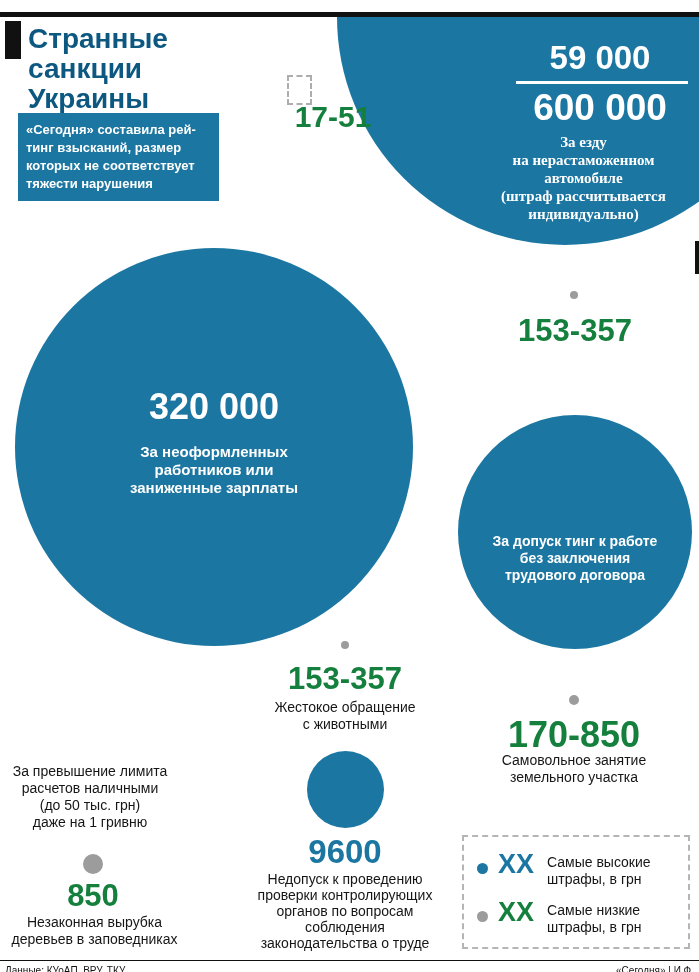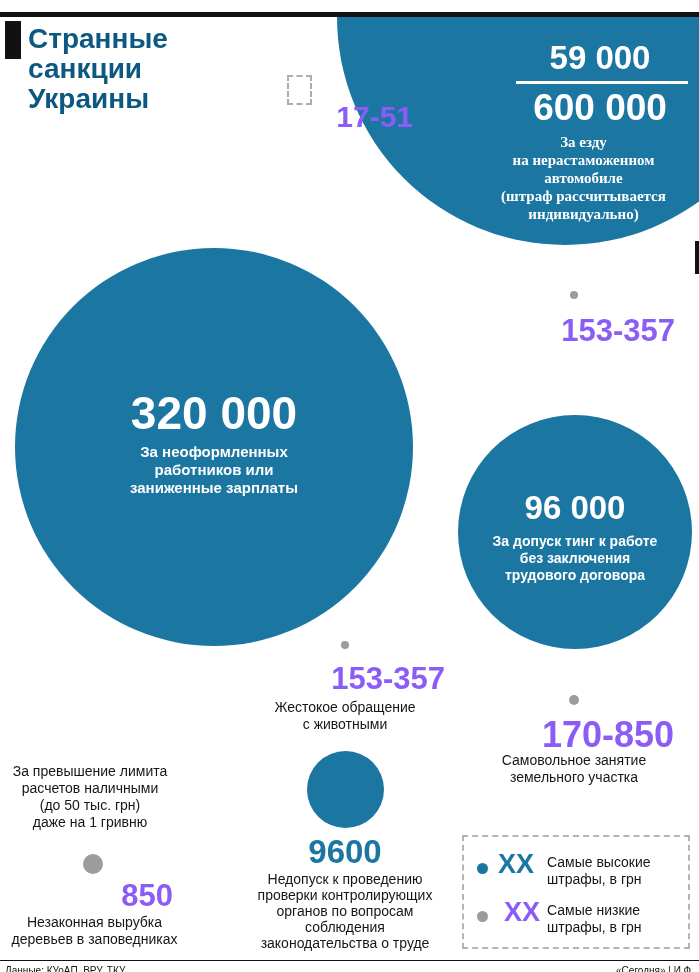--- a/index.html
+++ b/index.html
@@ -5,21 +5,21 @@
   * { margin: 0; padding: 0; box-sizing: border-box; }
   html, body { background: #ffffff; font-family: "Liberation Sans", sans-serif; }
   .canvas { position: relative; width: 699px; height: 972px; background: #ffffff; overflow: hidden; margin: 12px auto; }
   .bar { position: absolute; background: #111111; }
   .circle { position: absolute; border-radius: 50%; background: #1B76A1; }
   .dot { position: absolute; border-radius: 50%; background: #9C9C9C; }
   .dot.blue { background: #1B76A1; }
   .num { position: absolute; font-weight: bold; text-align: center; }
   .num.white { color: #ffffff; }
   .num.blue { color: #1B76A1; }
-  .num.gray { color: #8b5cf6; text-align: right; }
+  .num.gray { color: #15803d; }
   .label { position: absolute; text-align: center; white-space: pre-line;
            font-size: 14px; line-height: 17px; color: #161616; }
   .label.white { color: #ffffff; font-weight: bold; }
   .label.left { text-align: left; }
   .title { position: absolute; left: 28px; top: 12px; width: 200px;
            font-size: 28px; line-height: 30px; font-weight: bold; color: #0C5880; }
   .subtitle-box { position: absolute; left: 18px; top: 101px; width: 201px;
                   background: #1B76A1; padding: 8px; }
   .subtitle { color: #ffffff; font-weight: bold; font-size: 13px; line-height: 18px; white-space: pre-line; }
   .dashed-box { position: absolute; border: 2px dashed #ADADAD; }
@@ -42,35 +42,40 @@
 автомобиле
 (штраф рассчитывается
 индивидуально)</div>
 
   <div class="bar" style="left:0; top:0; width:699px; height:5px;"></div>
 
   <div class="bar" style="left:695px; top:229px; width:4px; height:33px;"></div>
 
   <div class="bar" style="left:5px; top:9px; width:16px; height:38px;"></div>
   <h1 class="title">Странные санкции Украины</h1>
+  <div class="subtitle-box">
+    <p class="subtitle">«Сегодня» составила рей-
+тинг взысканий, размер
+которых не соответствует
+тяжести нарушения</p>
+  </div>
 
   <div class="dashed-box" style="left:287px; top:63px; width:25px; height:30px;"></div>
   <div class="num gray" style="left:253px; top:88px; width:160px; font-size:30px;">17-51</div>
 
   <div class="circle" style="left:15px; top:236px; width:398px; height:398px;"></div>
-  <div class="num white" style="left:64px; top:374px; width:300px; font-size:46px;">320 000</div>
+  <div class="num white" style="left:64px; top:374px; width:300px; font-size:36px;">320 000</div>
   <div class="label white" style="left:64px; top:431px; width:300px; font-size:15px; line-height:18px;">За неоформленных
 работников или
 заниженные зарплаты</div>
 
   <div class="dot" style="left:570px; top:279px; width:8px; height:8px;"></div>
   <div class="num gray" style="left:475px; top:301px; width:200px; font-size:31px;">153-357</div>
 
   <div class="circle" style="left:458px; top:403px; width:234px; height:234px;"></div>
-  <div class="num white" style="left:475px; top:477px; width:200px; font-size:33px;">96 000</div>
   <div class="label white" style="left:463px; top:521px; width:224px;">За допуск тинг к работе
 без заключения
 трудового договора</div>
 
   <div class="dot" style="left:341px; top:629px; width:8px; height:8px;"></div>
   <div class="num gray" style="left:245px; top:649px; width:200px; font-size:31px;">153-357</div>
   <div class="label" style="left:255px; top:687px; width:180px;">Жестокое обращение
 с животными</div>
 
   <div class="label" style="left:0px; top:751px; width:180px;">За превышение лимита

